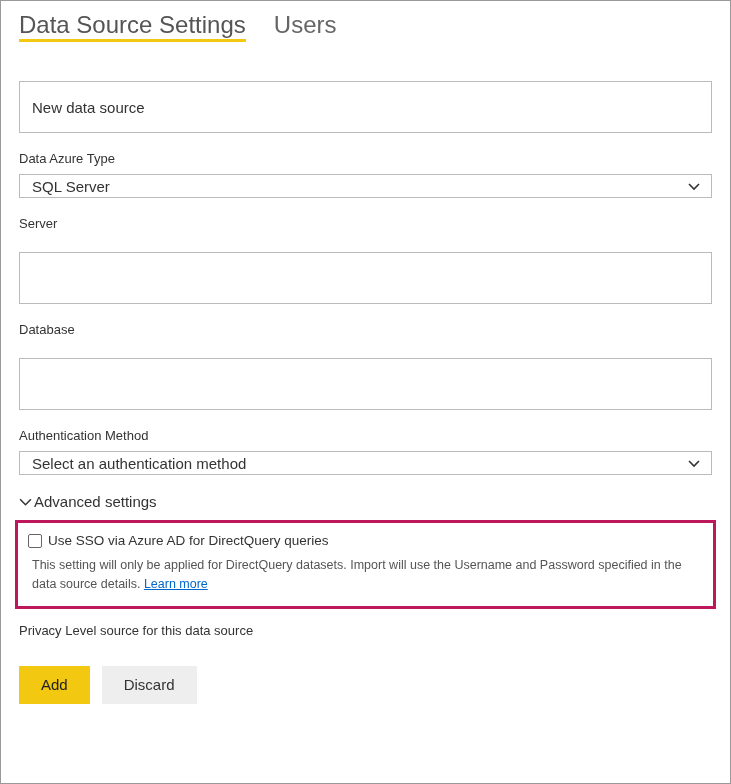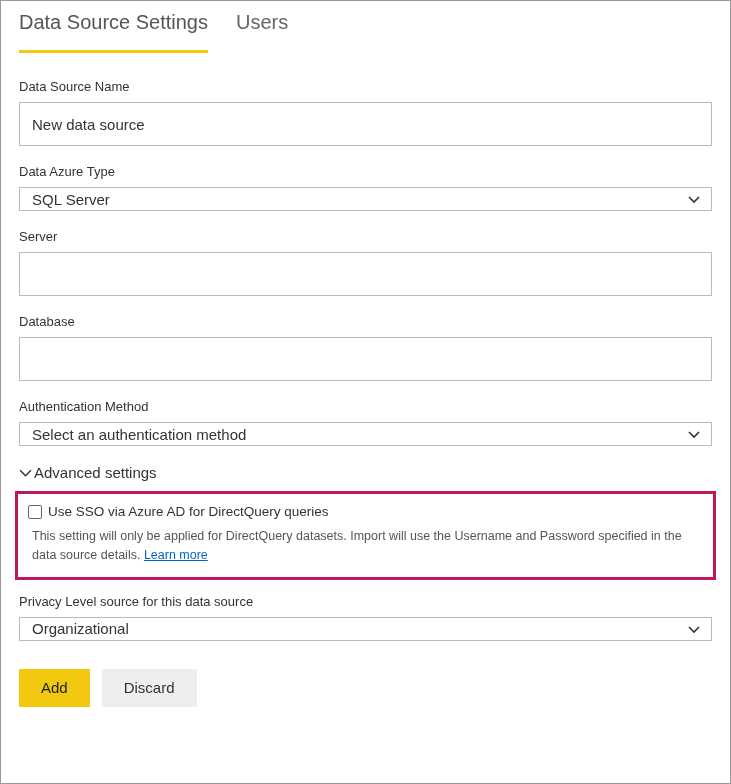--- a/index.html
+++ b/index.html
@@ -14,49 +14,50 @@
       height: 784px;
       border: 1px solid #999;
       padding: 0;
     }
     .tabs {
       display: flex;
       padding: 10px 18px 0 18px;
       gap: 28px;
     }
     .tab {
-      font-size: 20px;
+      font-size: 24px;
       color: #666;
-      padding-bottom: 16px;
+      padding-bottom: 0;
       cursor: pointer;
     }
     .tab.active {
       color: #555;
       border-bottom: 3px solid #f2c811;
     }
     .form {
       padding: 26px 18px 18px 18px;
     }
     .field-group {
       margin-bottom: 18px;
     }
     .field-label {
       font-size: 13px;
       color: #333;
       margin-bottom: 8px;
       display: block;
     }
     .text-input {
       width: 100%;
-      height: 44px;
+      height: 52px;
       border: 1px solid #bbb;
       padding: 0 12px;
       font-size: 15px;
       color: #333;
       background: #fff;
+      margin-top: 13px;
     }
     .select-wrap {
       position: relative;
     }
     .select-input {
       width: 100%;
       height: 24px;
       border: 1px solid #bbb;
       padding: 0 12px;
       font-size: 15px;
@@ -143,21 +144,20 @@
 <body>
 
 <div class="tabs">
   <div class="tab active">Data Source Settings</div>
   <div class="tab">Users</div>
 </div>
 
 <div class="form">
 
   <div class="field-group">
-    <label class="field-label">Data Source Name</label>
     <input class="text-input" type="text" value="New data source" style="">
   </div>
 
   <div class="field-group">
     <label class="field-label">Data Azure Type</label>
     <div class="select-wrap">
       <div class="select-input">SQL Server</div>
       <span class="select-chevron">
         <svg width="12" height="8" viewBox="0 0 12 8">
             <path d="M1 1l5 5 5-5" stroke="#333" stroke-width="1.6" fill="none"></path>
@@ -202,28 +202,20 @@
       <div class="checkbox"></div>
       <span class="checkbox-label">Use SSO via Azure AD for DirectQuery queries</span>
     </div>
     <div class="helper-text">
       <span>This setting will only be applied for DirectQuery datasets. Import will use the Username and Password specified in the data source details. </span><a class="helper-link">Learn more</a>
     </div>
   </div>
 
   <div class="field-group">
     <label class="field-label">Privacy Level source for this data source</label>
-    <div class="select-wrap">
-      <div class="select-input">Organizational</div>
-      <span class="select-chevron">
-        <svg width="12" height="8" viewBox="0 0 12 8">
-            <path d="M1 1l5 5 5-5" stroke="#333" stroke-width="1.6" fill="none"></path>
-          </svg>
-      </span>
-    </div>
   </div>
 
   <div class="buttons">
     <button class="btn btn-primary">Add</button>
     <button class="btn btn-secondary">Discard</button>
   </div>
 
 </div>
 
 </body></html>

